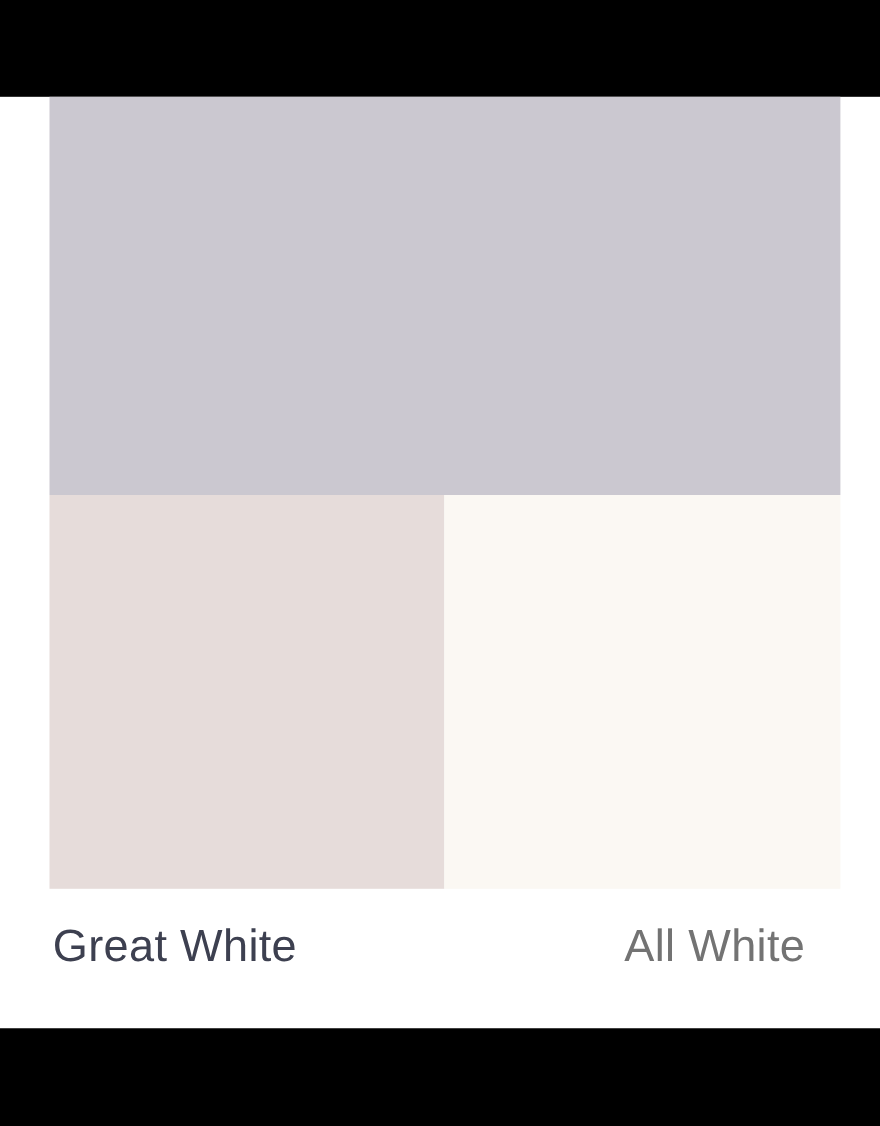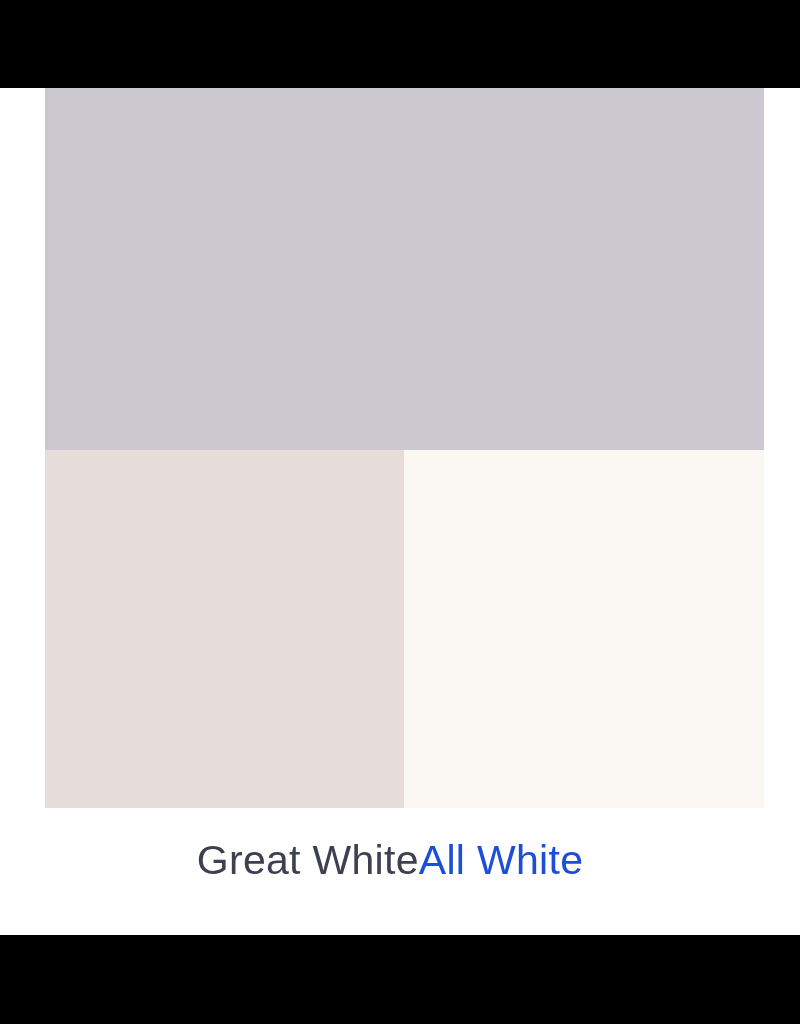--- a/index.html
+++ b/index.html
@@ -73,21 +73,21 @@
 
   
   .label-row {
     position: absolute;
     left: 45px;
     top: 748px;
     width: 719px;
     height: 70px;
     display: flex;
     align-items: flex-start;
-    justify-content: center;
+    justify-content: space-between;
   }
 
   .swatch-label {
     font-family: "Liberation Sans", sans-serif;
     font-size: 41px;
     line-height: 48px;
     font-weight: 400;
     letter-spacing: 0.3px;
     white-space: nowrap;
   }
@@ -109,20 +109,20 @@
       <div class="swatch swatch-top" style="background: rgb(203, 200, 208);"></div>
 
       <div class="swatch swatch-bottom-left" style="background: rgb(230, 220, 218);"></div>
 
       <div class="swatch swatch-bottom-right" style="background: rgb(251, 248, 243);"></div>
 
     </div>
 
     <div class="label-row">
       <div class="swatch-label label-left" style="color: rgb(61, 64, 80);">Great White</div>
-      <div class="swatch-label label-right" style="color: #1d4ed8;">All White</div>
+      <div class="swatch-label label-right" style="color: #737373;">All White</div>
     </div>
 
   </div>
 
   <div class="letterbox letterbox-bottom" style="background: rgb(0, 0, 0);"></div>
 
 </div>
 
 </body></html>

